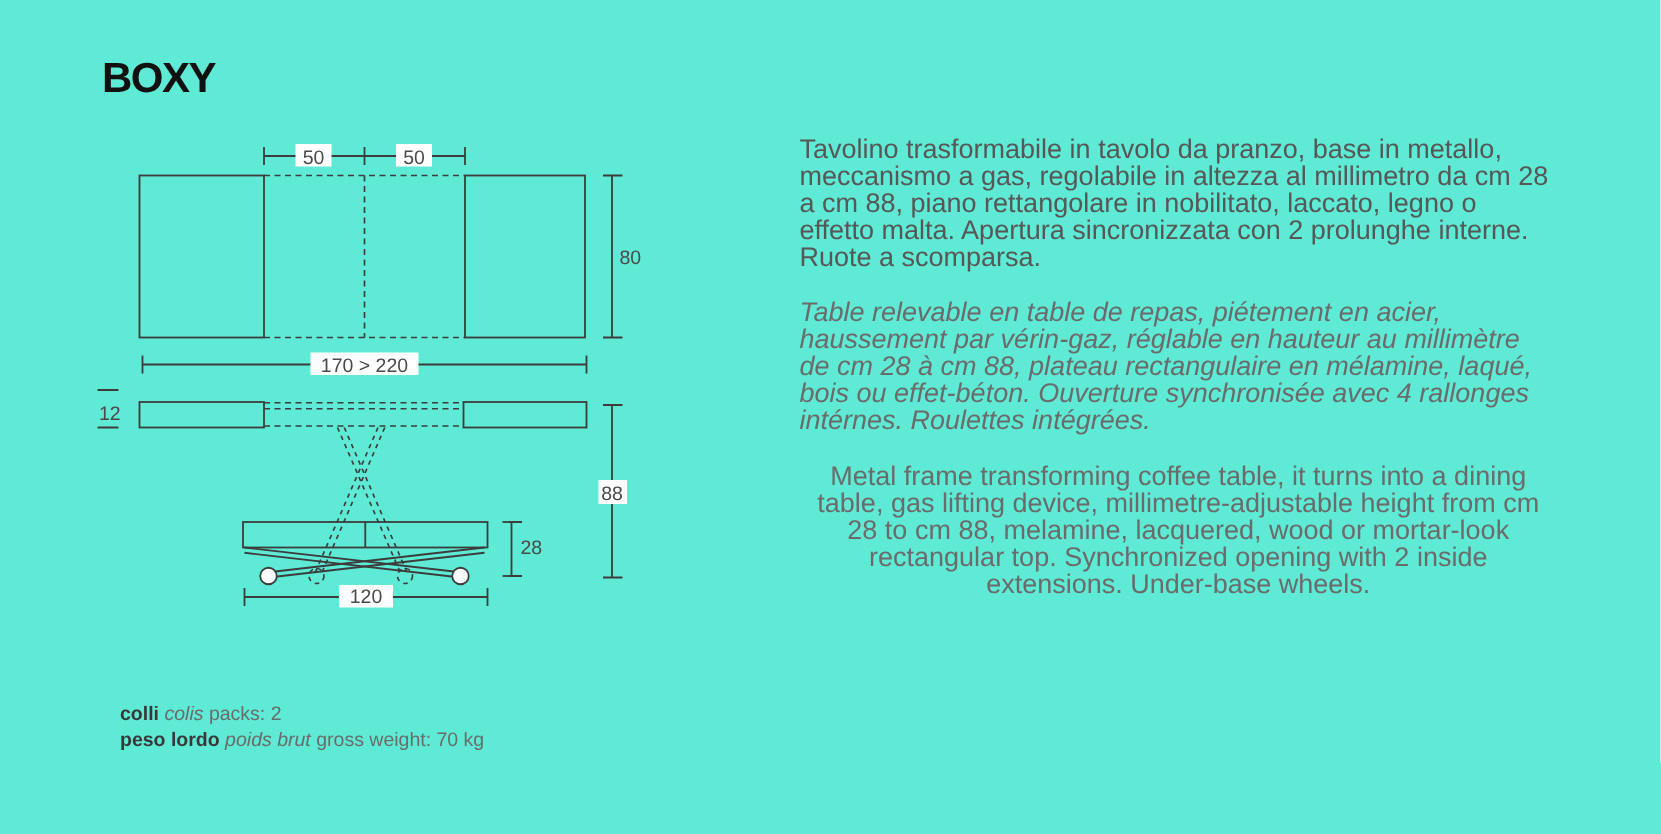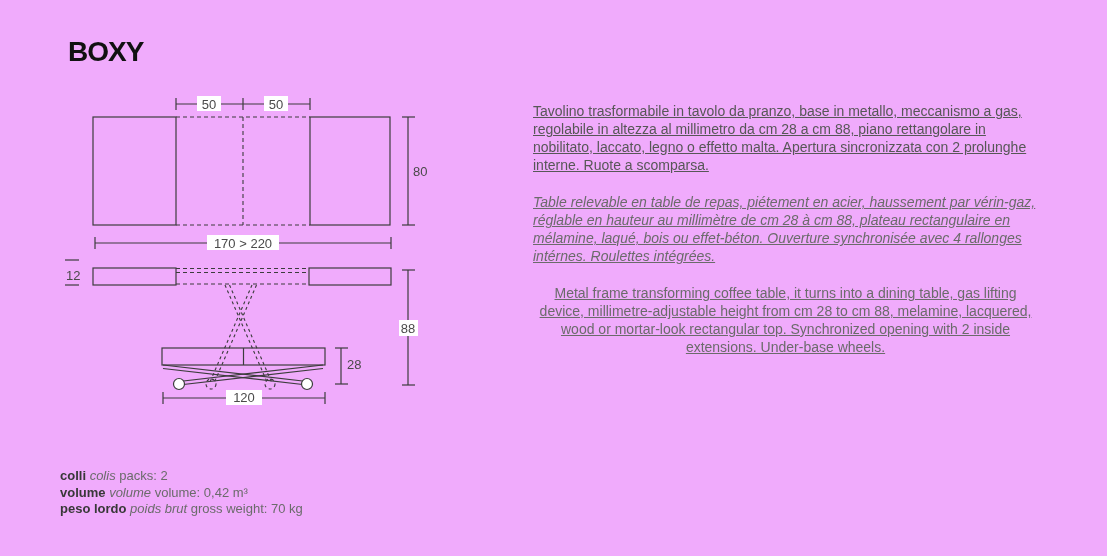--- a/index.html
+++ b/index.html
@@ -4,21 +4,21 @@
 <style>
   html, body {
     margin: 0;
     padding: 0;
     background: #ffffff;
   }
   .page {
     position: relative;
     width: 1107px;
     height: 556px;
-    background: #f0abfc;
+    background: #5eead4;
     overflow: hidden;
     font-family: "Liberation Sans", sans-serif;
   }
   .product-title {
     position: absolute;
     left: 68px;
     top: 36px;
     margin: 0;
     font-size: 28px;
     font-weight: 700;
@@ -42,31 +42,30 @@
     font-size: 13px;
     font-family: "Liberation Sans", sans-serif;
   }
   .descriptions {
     position: absolute;
     left: 533px;
     top: 90px;
     width: 505px;
   }
   .descriptions p {
-    margin: 12px 0 19px 0;
-    font-size: 14px;
+    margin: 0 0 19px 0;
+    font-size: 18px;
     line-height: 18px;
-    text-decoration: underline;
   }
   .desc-it { color: #575757; }
   .desc-fr { color: #6b6b6b; font-style: italic; }
   .desc-en { color: #6b6b6b; text-align: center; }
   .specs {
     position: absolute;
-    left: 60px;
+    left: 80px;
     top: 468px;
     font-size: 13px;
     line-height: 16.5px;
     color: #666666;
   }
   .spec-row { white-space: nowrap; }
   .spec-bold { font-weight: 700; color: #383838; }
   .spec-italic { font-style: italic; color: #6b6b6b; }
   .spec-rest { color: #6b6b6b; }
 </style>
@@ -186,24 +185,19 @@
     <p class="desc-en">Metal frame transforming coffee table, it turns into a dining table, gas lifting device, millimetre-adjustable height from cm 28 to cm 88, melamine, lacquered, wood or mortar-look rectangular top. Synchronized opening with 2 inside extensions. Under-base wheels.</p>
   </div>
 
   <div class="specs">
     <div class="spec-row">
       <span class="spec-bold">colli</span>
       <span class="spec-italic">colis</span>
       <span class="spec-rest">packs: 2</span>
     </div>
     <div class="spec-row">
-      <span class="spec-bold">volume</span>
-      <span class="spec-italic">volume</span>
-      <span class="spec-rest">volume: 0,42 m³</span>
-    </div>
-    <div class="spec-row">
       <span class="spec-bold">peso lordo</span>
       <span class="spec-italic">poids brut</span>
       <span class="spec-rest">gross weight: 70 kg</span>
     </div>
   </div>
 
 </div>
 
 </body></html>

